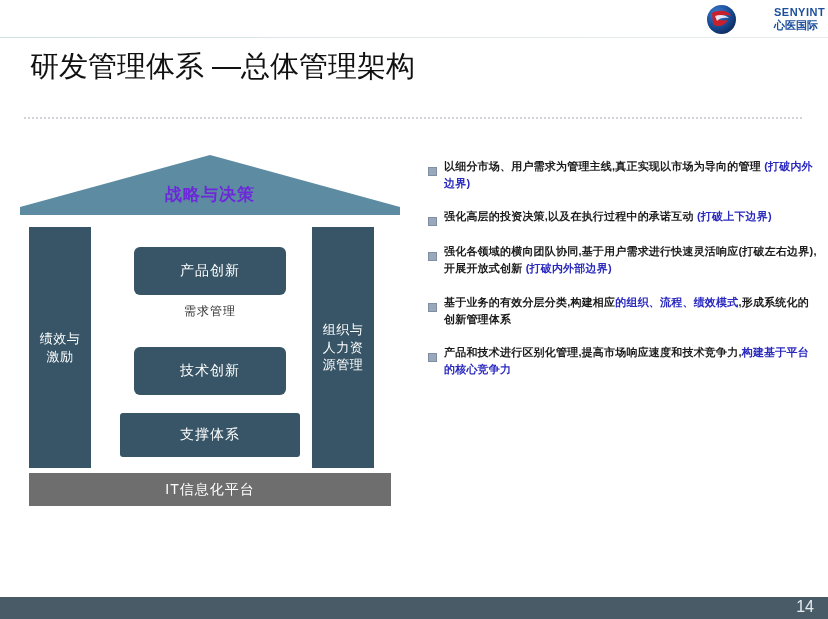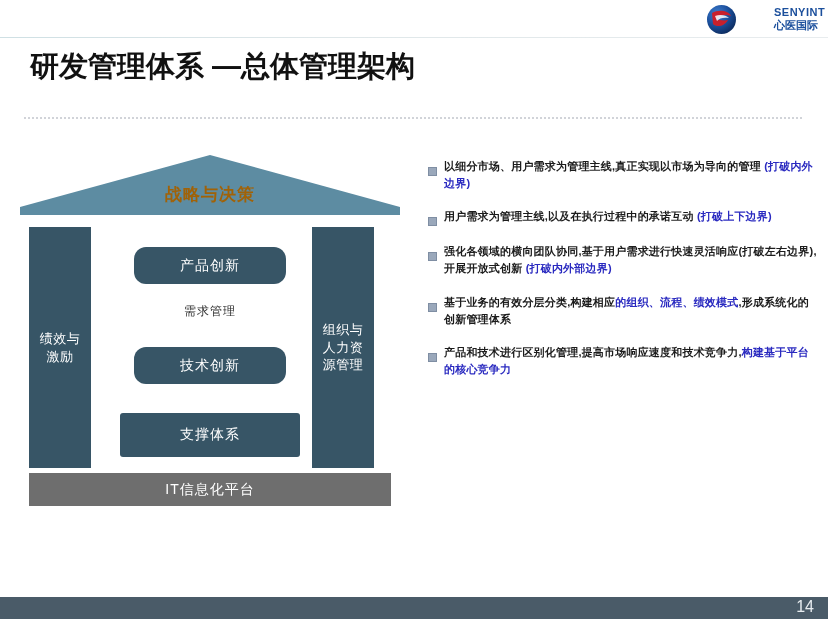--- a/index.html
+++ b/index.html
@@ -16,40 +16,40 @@
   .top-rule{position:absolute;left:0;top:37px;width:828px;height:1px;
             background:linear-gradient(to right,#cfe0e4,#dfe7e9 40%,#e8ecee);}
   .logo{position:absolute;left:706px;top:3px;width:112px;height:32px;
         display:flex;align-items:center;gap:5px;}
   .logo-mark{position:relative;width:31px;height:31px;flex:0 0 31px;}
   .logo-mark svg{display:block;}
   .logo-text{display:flex;flex-direction:column;justify-content:center;line-height:1;margin-left:32px;}
   .logo-en{font-size:11px;font-weight:bold;color:#1b4f9c;letter-spacing:.5px;}
   .logo-cn{font-size:11px;font-weight:bold;color:#1b4f9c;letter-spacing:0px;margin-top:2px;}
 
-  .page-title{position:absolute;left:30px;top:47px;font-size:29px;font-weight:bold;
+  .page-title{position:absolute;left:30px;top:47px;font-size:29px;font-weight:normal;
               color:#111;letter-spacing:0px;white-space:nowrap;}
 
   .dotted-rule{position:absolute;left:24px;top:117px;width:780px;height:2px;
        background-image:repeating-linear-gradient(to right,#c9ccd2 0px,#c9ccd2 2px,rgba(255,255,255,0) 2px,rgba(255,255,255,0) 4px);
        opacity:.85;}
 
   
   .diagram{position:absolute;left:20px;top:155px;width:380px;height:350px;}
   .roof{position:absolute;left:0;top:0;width:380px;height:60px;}
   .roof-label{position:absolute;left:0;top:28px;width:380px;text-align:center;
-              color:#a16207;font-size:17px;font-weight:bold;letter-spacing:1px;}
+              color:#6d28d9;font-size:17px;font-weight:bold;letter-spacing:1px;}
   .pillar{position:absolute;top:72px;width:62px;height:241px;background:#375566;
           display:flex;align-items:center;justify-content:center;text-align:center;
           color:#ffffff;font-size:13px;line-height:1.35;letter-spacing:.5px;}
   .pillar-left{left:9px;}
   .pillar-right{right:26px;}
   .center-col{position:absolute;left:86px;top:72px;width:208px;height:241px;}
-  .box{position:absolute;left:28px;width:152px;height:37px;background:#375566;
-       border-radius:12px;display:flex;align-items:center;justify-content:center;
+  .box{position:absolute;left:28px;width:152px;height:48px;background:#375566;
+       border-radius:6px;display:flex;align-items:center;justify-content:center;
        color:#ffffff;font-size:14px;letter-spacing:1px;}
   .box-product{top:20px;}
   .box-tech{top:120px;}
   .box-support{left:14px;top:186px;width:180px;height:44px;border-radius:3px;}
   .center-plain{position:absolute;left:0;top:76px;width:208px;text-align:center;
                 color:#2f2f2f;font-size:12px;letter-spacing:1px;}
   .base{position:absolute;left:9px;top:318px;width:362px;height:33px;background:#6e6e6e;
         display:flex;align-items:center;justify-content:center;color:#ffffff;
         font-size:14px;letter-spacing:1px;}
 
@@ -136,21 +136,21 @@
       <div class="bullet">
         <span class="bullet-marker">
           <i></i>
         </span>
         <div class="bullet-text"><span>以细分市场、用户需求为管理主线,真正实现以市场为导向的管理 </span><span class="hl">(打破内外边界)</span></div>
       </div>
       <div class="bullet">
         <span class="bullet-marker">
           <i></i>
         </span>
-        <div class="bullet-text"><span>用户需求为管理主线,以及在执行过程中的承诺互动 </span><span class="hl">(打破上下边界)</span></div>
+        <div class="bullet-text"><span>强化高层的投资决策,以及在执行过程中的承诺互动 </span><span class="hl">(打破上下边界)</span></div>
       </div>
       <div class="bullet">
         <span class="bullet-marker">
           <i></i>
         </span>
         <div class="bullet-text"><span>强化各领域的横向团队协同,基于用户需求进行快速灵活响应(打破左右边界),开展开放式创新 </span><span class="hl">(打破内外部边界)</span></div>
       </div>
       <div class="bullet">
         <span class="bullet-marker">
           <i></i>

